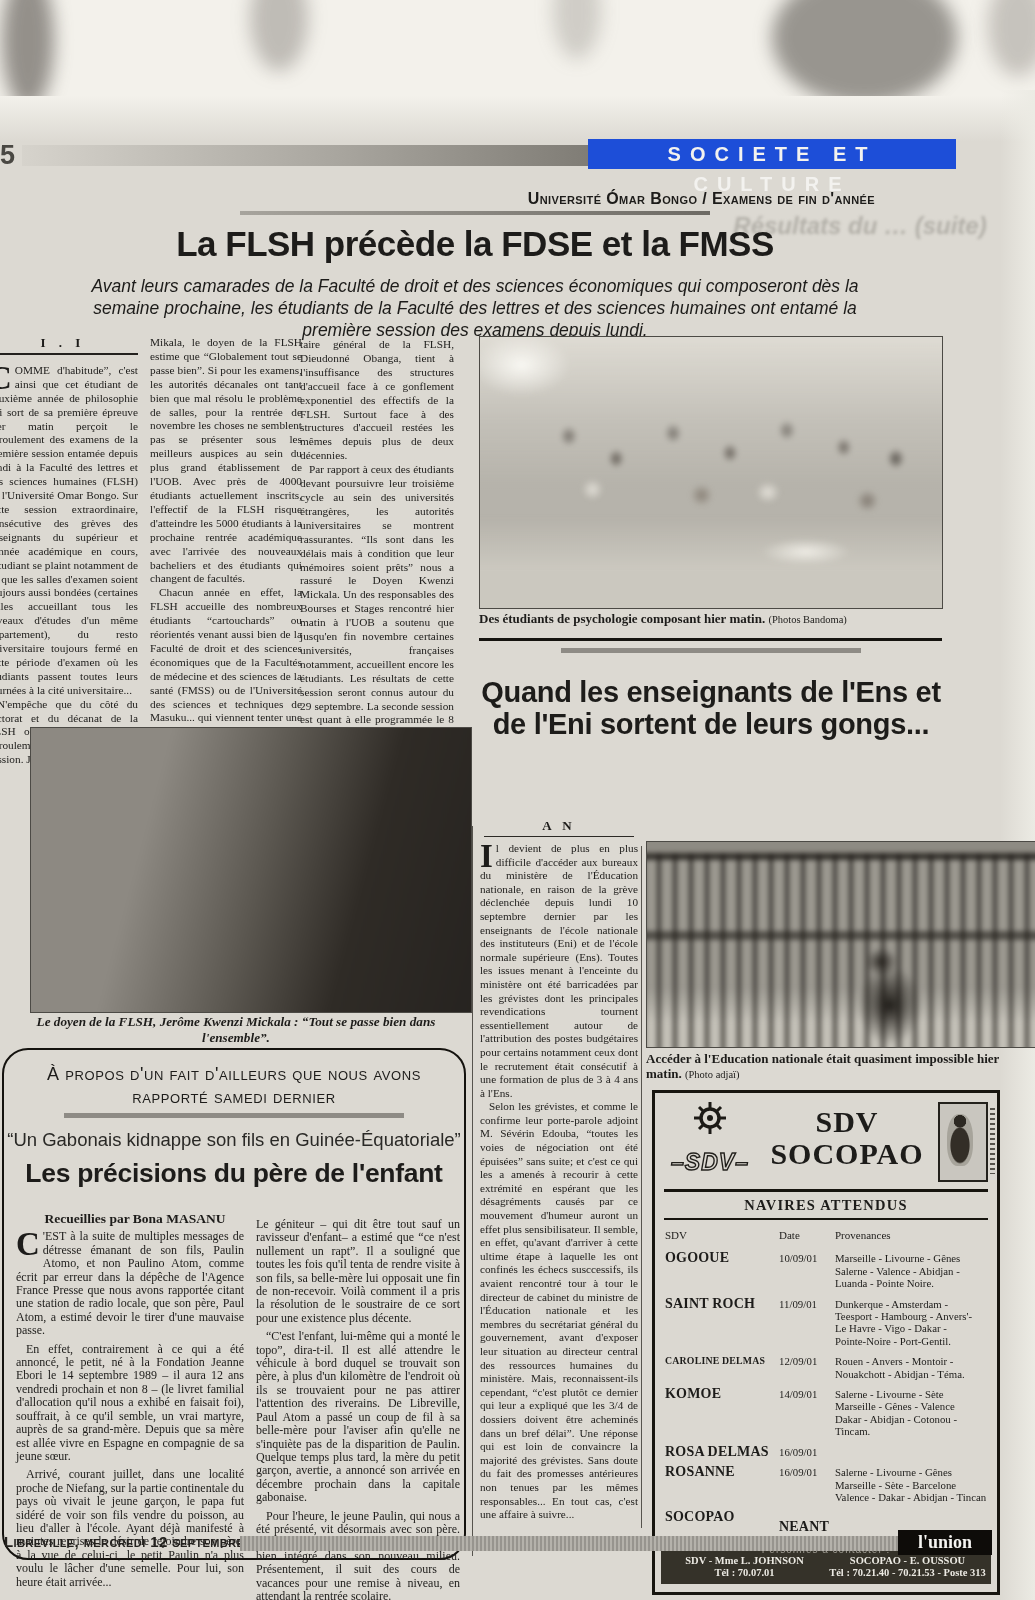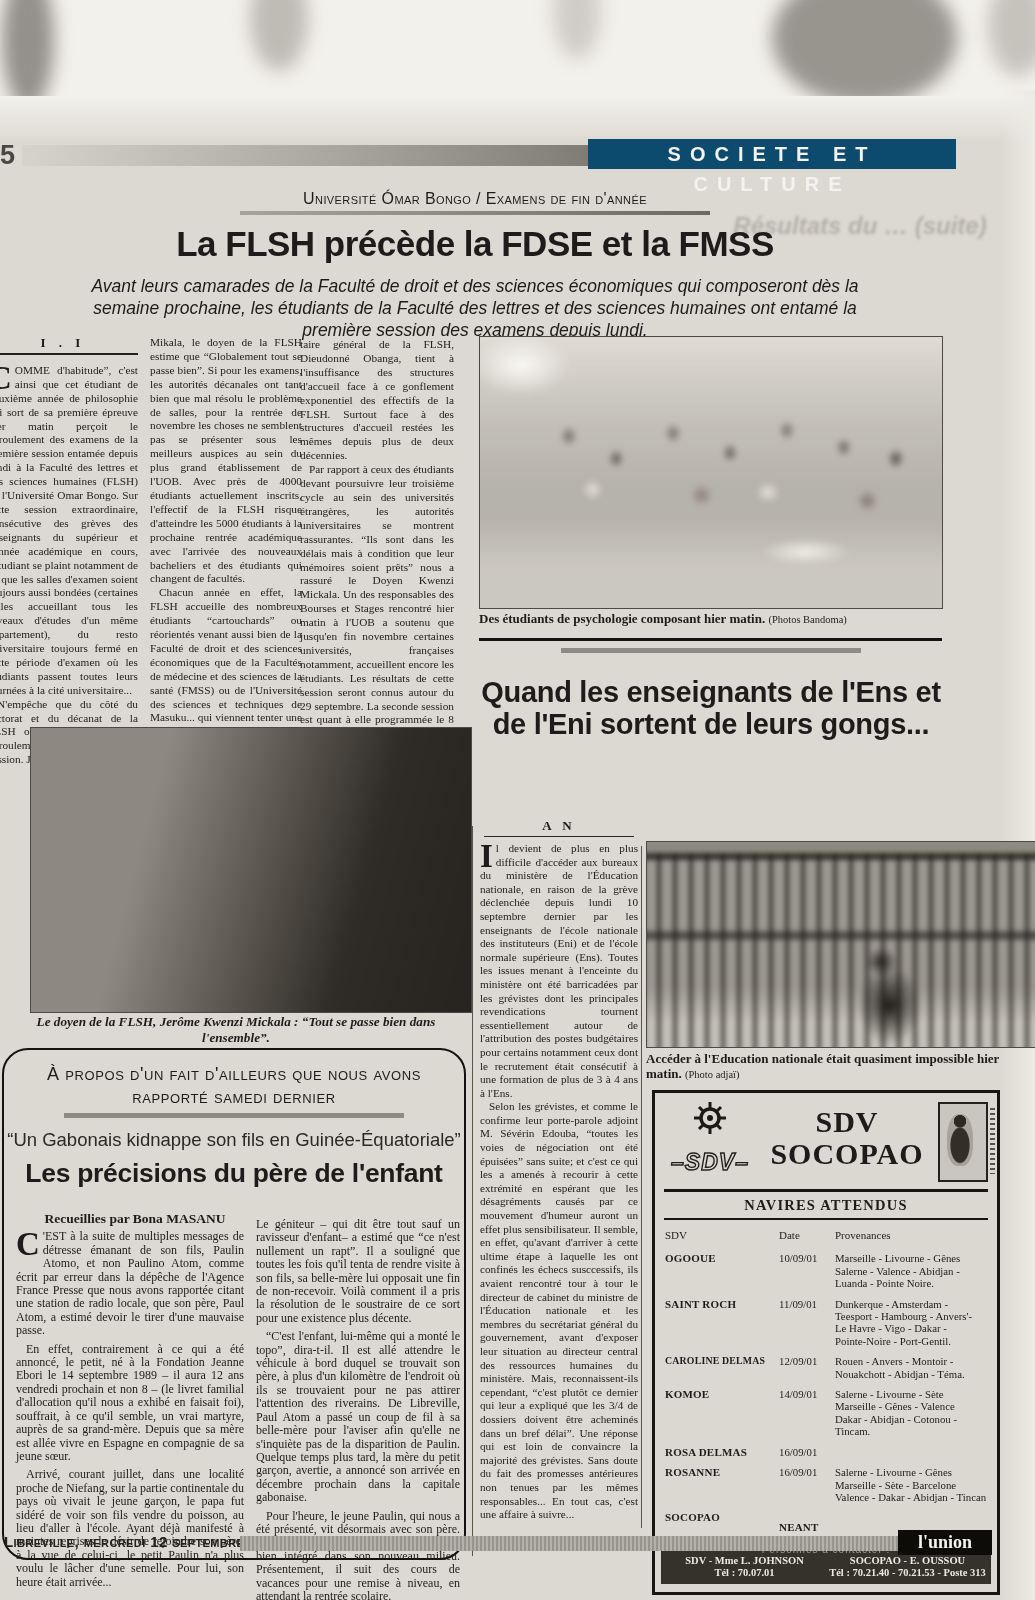--- a/index.html
+++ b/index.html
@@ -9,25 +9,25 @@
   .sans{font-family:"Liberation Sans",sans-serif;}
   
   .topband{left:0;top:0;width:1035px;height:100px;background:#f3f1eb;}
   .topfade{left:0;top:96px;width:1035px;height:46px;background:linear-gradient(#f3f1eb,#dcd9d2);}
   .smudge{border-radius:50%;filter:blur(9px);}
   .rightstrip{left:1000px;top:90px;width:35px;height:1510px;background:linear-gradient(to right,rgba(0,0,0,0),#ecebe4);}
   .ghost{color:rgba(115,112,104,.38);font-weight:bold;font-style:italic;filter:blur(1.6px);text-align:center;}
   
   .pageno{left:0;top:140px;font-weight:bold;font-size:27px;color:#4a4843;}
   .hbgrad{left:22px;top:145px;width:570px;height:21px;background:linear-gradient(to right,#d6d3cc,#a9a69f 55%,#7f7c75);}
-  .hbblack{left:588px;top:139px;width:368px;height:30px;background:#0c4a6e;color:#f3f2ef;
+  .hbblack{left:588px;top:139px;width:368px;height:30px;background:#1d4ed8;color:#f3f2ef;
            text-align:center;line-height:30px;font-weight:bold;font-size:20px;letter-spacing:9px;}
   
   .a1head{left:75px;top:190px;width:800px;text-align:center;}
-  .kicker1{font-weight:normal;font-size:16px;font-variant:small-caps;letter-spacing:.4px;}
+  .kicker1{font-weight:bold;font-size:16px;font-variant:small-caps;letter-spacing:.4px;text-align:right;}
   .kickrule{width:470px;height:4px;margin:3px auto 0;background:linear-gradient(to right,#a7a49d,#6d6a64);}
   .h1{font-weight:bold;font-size:35px;letter-spacing:-.5px;margin-top:9px;}
   .deck{font-style:italic;font-size:17.5px;line-height:1.26;width:772px;margin:11px auto 0;}
   
   .col{text-align:justify;font-size:11.3px;line-height:13.9px;}
   .col p{margin:0;text-indent:9px;}
   .col p.np{text-indent:0;}
   .colkick{text-align:center;font-weight:bold;font-size:13px;letter-spacing:5px;text-indent:0;}
   .colkickrule{border-top:2px solid #23211e;margin:3px 0 9px;}
   .dropcap{float:left;font-weight:bold;font-size:33px;line-height:26px;padding:1px 3px 0 0;}
@@ -58,21 +58,21 @@
   .stampfig{position:absolute;left:7px;top:10px;width:26px;height:52px;border-radius:45% 45% 40% 40%;
             background:radial-gradient(10px 10px at 50% 14%,#2c2822 60%,transparent 65%),
                        radial-gradient(14px 26px at 50% 60%,#332e27 65%,transparent 72%),#a7a49b;filter:blur(.4px);}
   .stampticks{position:absolute;right:-9px;top:4px;width:5px;height:66px;
               background:repeating-linear-gradient(#55524b 0 2px,transparent 2px 5px);}
   .adrule1{height:3px;background:#17150f;margin-top:5px;}
   .adnav{text-align:center;font-weight:bold;font-size:14.5px;letter-spacing:1.2px;padding:5px 0 4px;}
   .adrule2{height:2px;background:#17150f;}
   .adtable{padding:9px 1px 4px;}
   .adrow{display:grid;grid-template-columns:114px 56px 1fr;margin-bottom:8px;font-size:10.8px;line-height:12.4px;}
-  .adrow .shipname{font-weight:bold;font-size:11px;letter-spacing:.2px;white-space:nowrap;}
+  .adrow .shipname{font-weight:bold;font-size:14px;letter-spacing:.2px;white-space:nowrap;}
   .adrow .from{white-space:pre-line;}
   .adheadrow{font-size:11px;margin-bottom:11px;}
   .adcontacts{background:#353229;margin:2px -3px 0;padding:2px 2px 4px;}
   .pc{text-align:center;color:#9e9b92;font-size:10px;font-family:"Liberation Sans",sans-serif;letter-spacing:1px;}
   .crow{display:flex;color:#eceae3;font-weight:bold;font-size:10.5px;line-height:12.5px;text-align:center;}
   .crow div{width:50%;white-space:pre-line;}
   
   .cap2{left:4px;top:1014px;width:464px;text-align:center;font-weight:bold;font-style:italic;font-size:13.2px;}
   .box3{left:2px;top:1048px;width:464px;height:512px;border:2.5px solid #14120e;border-radius:26px;box-sizing:border-box;}
   .b3kick{margin:13px auto 0;width:410px;text-align:center;font-weight:normal;font-size:18px;line-height:1.3;

